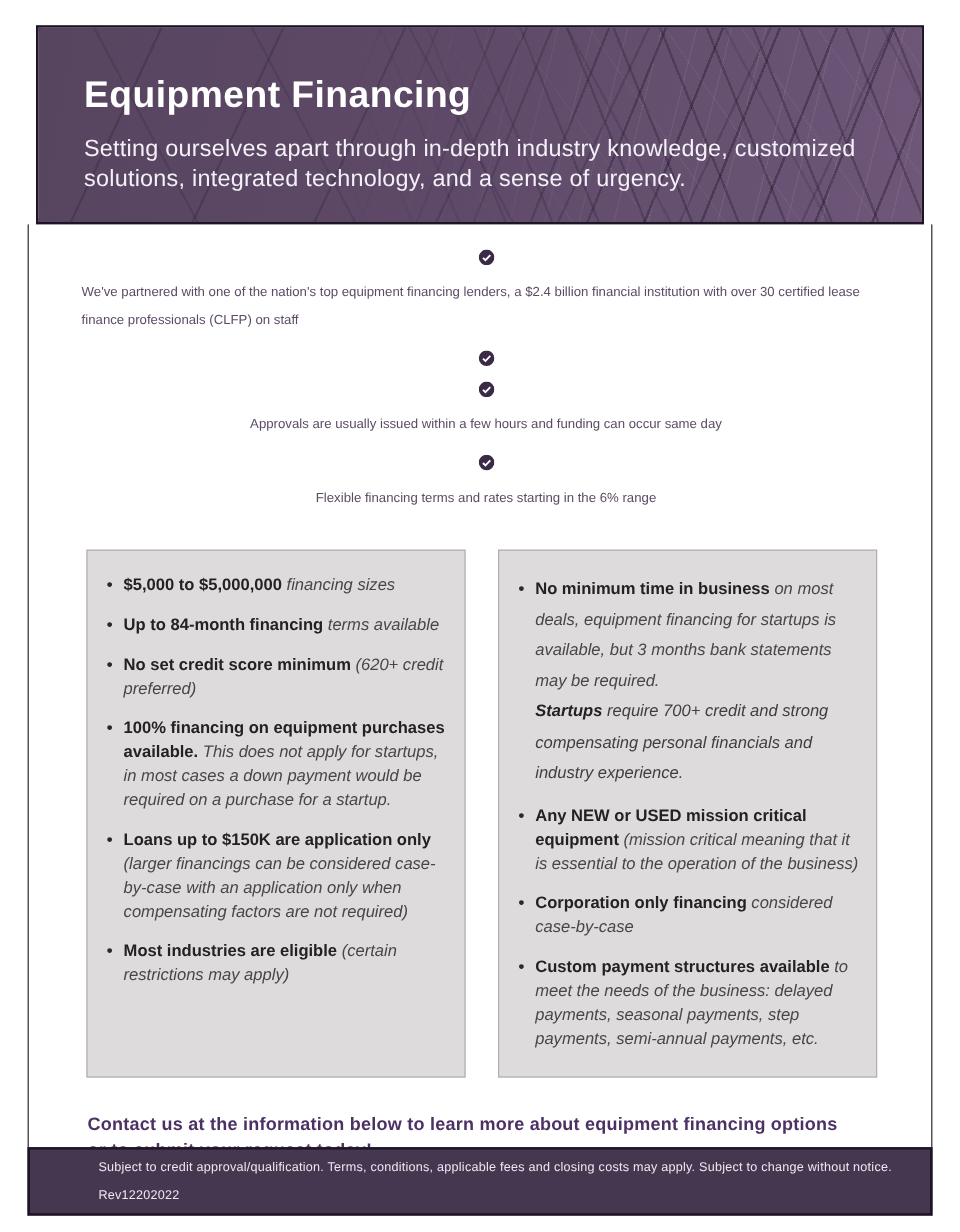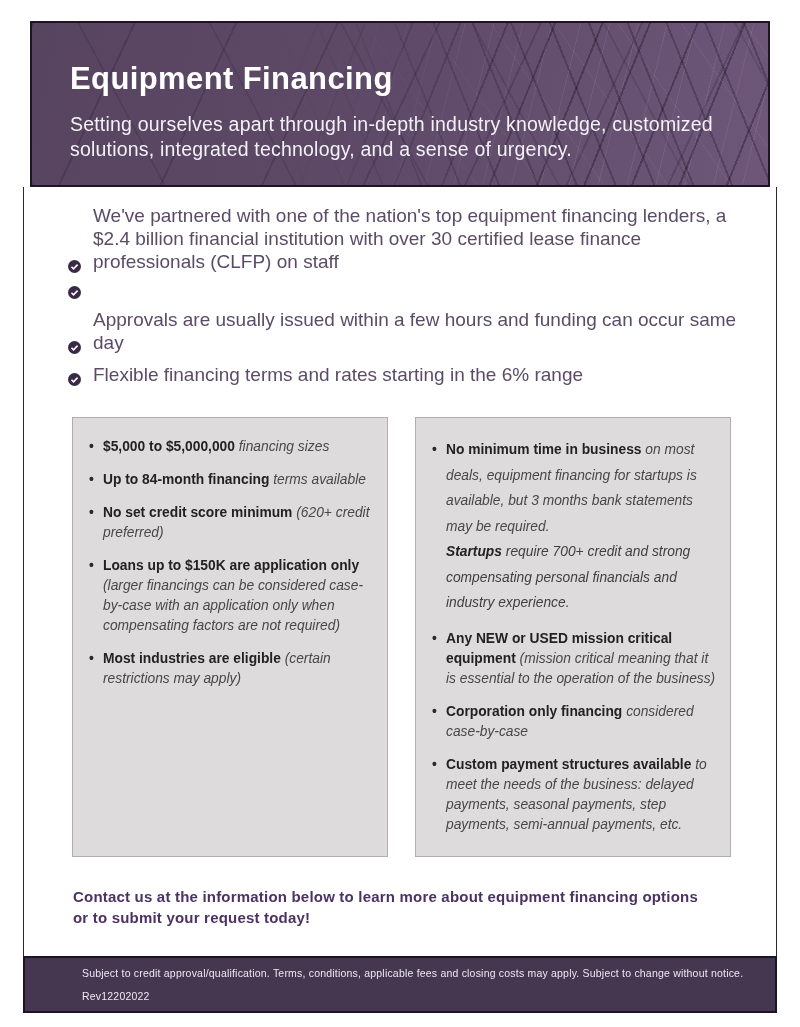--- a/index.html
+++ b/index.html
@@ -50,22 +50,22 @@
   }
 
   
   .content-frame{
     position:absolute;left:23px;top:187px;width:754px;height:826px;
     border-left:1px solid #2e2633;border-right:1px solid #2e2633;
   }
 
   
   .highlights{list-style:none;margin:17px 34px 0 44px;}
-  .hl-item{display:flex;align-items:flex-end;gap:12px;margin-bottom:9px;
-    font-size:19px;line-height:23px;color:var(--body-purple);}
+  .hl-item{display:flex;align-items:center;gap:12px;margin-bottom:9px;
+    font-size:11px;line-height:23px;color:var(--body-purple);flex-direction:column;}
   .check{flex:0 0 13px;margin-top:4px;display:inline-block;height:13px;}
   .check svg{display:block;}
   .check circle{fill:var(--check-fill);}
 
   
   .panels{display:flex;gap:27px;margin:31px 0 0 48px;}
   .panel{
     width:316px;background:var(--box-gray);border:1px solid var(--box-border);
     padding:19px 13px 8px 15px;
   }
@@ -154,20 +154,21 @@
           <span class="hl-text">Flexible financing terms and rates starting in the 6% range</span>
         </li>
       </ul>
 
     <div class="panels">
       <div class="panel" data-panel="0">
         <ul>
             <li><span class="seg-b">$5,000 to $5,000,000</span><span class="seg-r"> financing sizes</span></li>
             <li><span class="seg-b">Up to 84-month financing</span><span class="seg-r"> terms available</span></li>
             <li><span class="seg-b">No set credit score minimum</span><span class="seg-r"> (620+ credit preferred)</span></li>
+            <li><span class="seg-b">100% financing on equipment purchases available.</span><span class="seg-r"> This does not apply for startups, in most cases a down payment would be required on a purchase for a startup.</span></li>
             <li><span class="seg-b">Loans up to $150K are application only</span><span class="seg-r"> (larger financings can be considered case-by-case with an application only when compensating factors are not required)</span></li>
             <li><span class="seg-b">Most industries are eligible</span><span class="seg-r"> (certain restrictions may apply)</span></li>
           </ul>
       </div>
       <div class="panel" data-panel="1">
         <ul>
             <li><span class="seg-b">No minimum time in business</span><span class="seg-r"> on most deals, equipment financing for startups is available, but 3 months bank statements may be required.</span><br><span class="seg-bi">Startups</span><span class="seg-i"> require 700+ credit and strong compensating personal financials and industry experience.</span></li>
             <li><span class="seg-b">Any NEW or USED mission critical equipment</span><span class="seg-r"> (mission critical meaning that it is essential to the operation of the business)</span></li>
             <li><span class="seg-b">Corporation only financing</span><span class="seg-r"> considered case-by-case</span></li>
             <li><span class="seg-b">Custom payment structures available</span><span class="seg-r"> to meet the needs of the business: delayed payments, seasonal payments, step payments, semi-annual payments, etc.</span></li>

